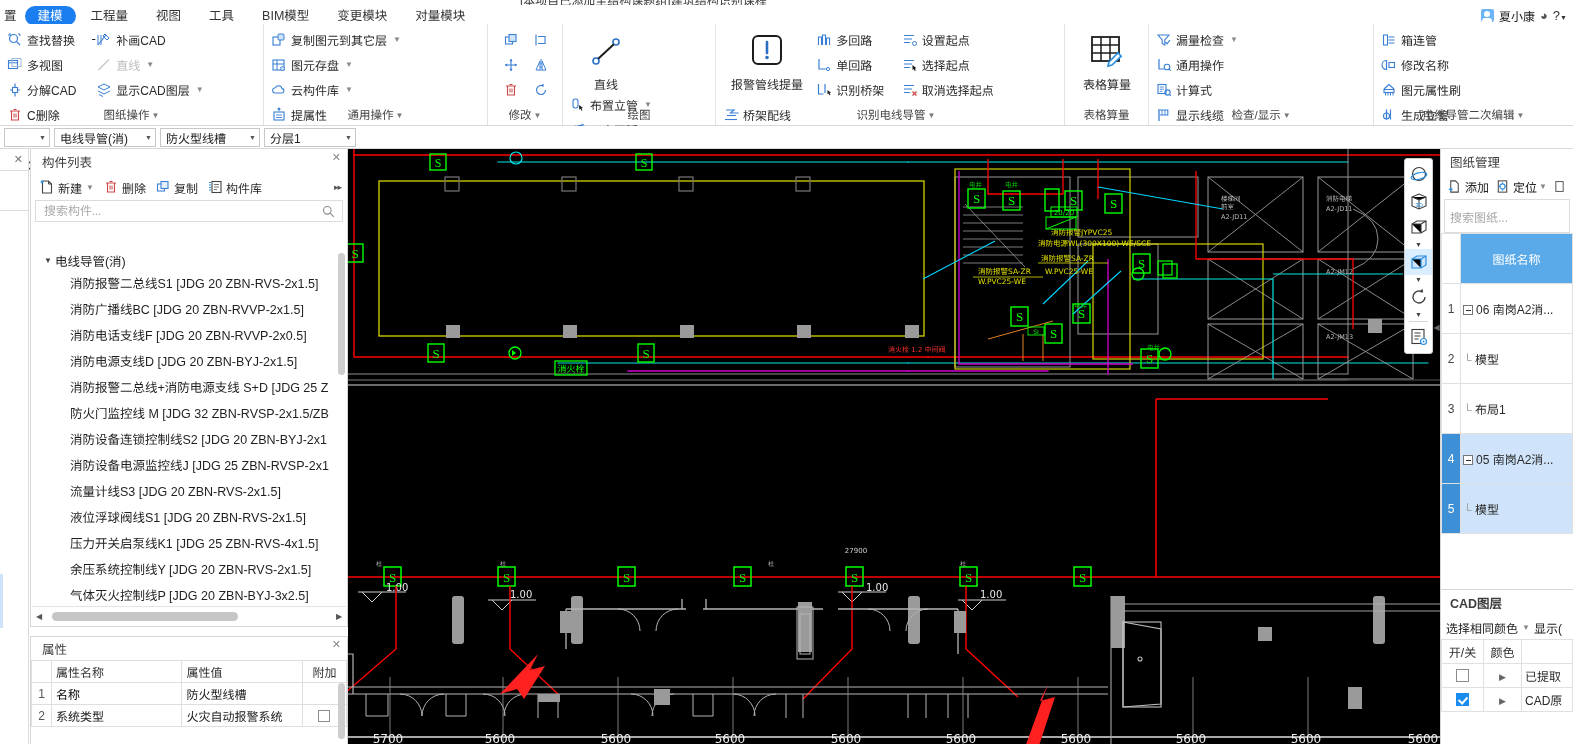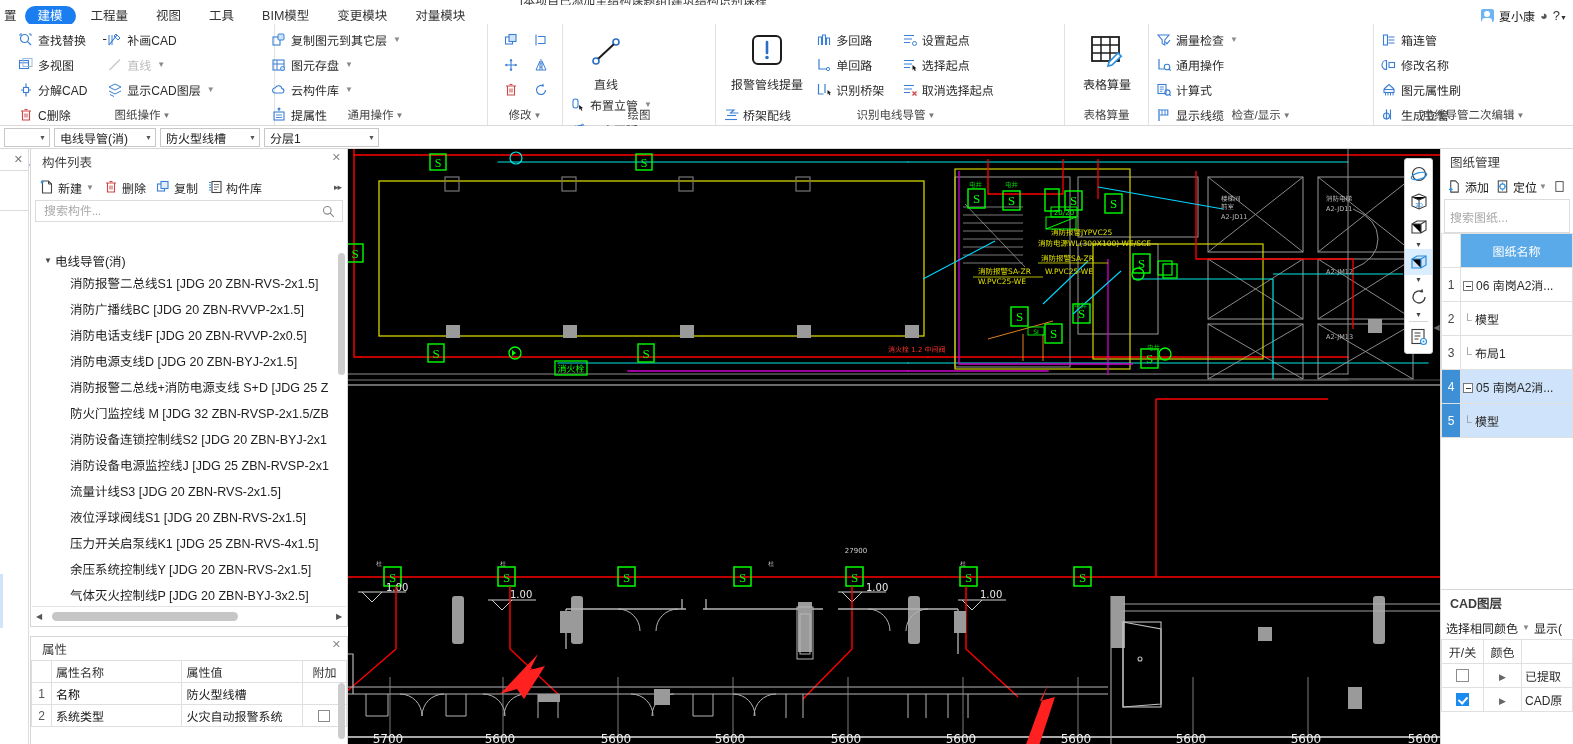--- a/index.html
+++ b/index.html
@@ -106,21 +106,21 @@
   }
   .combo {
     height: 19px; border: 1px solid #c8c8c8; background: #fff;
     display: flex; align-items: center; justify-content: space-between;
     padding: 0 3px 0 5px; font-size: 12px; color: #222;
   }
   .combo .carrow { color: #555; font-size: 7px; margin-left: 6px; }
   .combo.c0 { width: 46px; }
   .combo.c1 { width: 102px; }
   .combo.c2 { width: 100px; }
-  .combo.c3 { width: 115px; text-align: center; }
+  .combo.c3 { width: 92px; text-align: center; }
 
   
   .leftstrip {
     position: absolute; top: 149px; left: 0; width: 29px; height: 595px;
     background: #fff; border-right: 1px solid #dcdcdc;
   }
   .leftstrip .xcl {
     position: absolute; top: 4px; right: 5px; font-size: 11px; color: #777;
   }
   .leftstrip .sep1 { position: absolute; top: 21px; left: 0; width: 29px; height: 1px; background:#dcdcdc;}
@@ -253,21 +253,21 @@
   }
   .rtoolbar .ti { display: flex; align-items: center; gap: 2px; }
   .rtoolbar .cv { font-size: 8px; color: #888; }
   .rsearch {
     height: 21px; margin: 0 3px; border: 1px solid #dcdcdc;
     display: flex; align-items: center; padding: 16px 5px;
     font-size: 12px; color: #a9a9a9;
   }
   .rtable { width: 100%; border-collapse: collapse; font-size: 12px; table-layout: fixed; }
   .rtable th, .rtable td {
-    border: 1px solid #e0e0e0; height: 21px; padding: 8px 2px;
+    border: 1px solid #e0e0e0; height: 21px; padding: 16px 2px;
     font-weight: normal; overflow: hidden; white-space: nowrap;
   }
   .rtable th.hnum { width: 19px; background: #fff; }
   .rtable th.hname { background: #5aa9e8; color: #fff; text-align: center; }
   .rtable td.tnum { width: 19px; text-align: center; color: #444; background: #fff; }
   .rtable tr.sel td.tnum { background: #3d8fd6; color: #fff; }
   .rtable tr.sel td { background: #cfe4fb; }
   .expbox {
     display: inline-block; width: 10px; height: 10px; border: 1px solid #777;
     position: relative; vertical-align: -1px; margin-right: 3px; background: #fff;
@@ -327,21 +327,21 @@
     <div class="userbox">
       <span class="avatar"></span>
       <span class="uname">夏小康</span>
       <span class="hsvc">◕</span>
       <span class="qmark">?<span style="font-size:7px">▼</span></span>
     </div>
   </div>
 
   <div class="ribbon">
 
-    <div class="rgroup" style="left:11px; width:264px;text-decoration:underline;">
+    <div class="rgroup" style="left:0; width:264px;text-decoration:underline;">
       <div class="rcol" style="width:86px">
         <div class="ritem">
           <span class="ic">
               <svg width="16" height="16" viewBox="0 0 16 16">
                 <circle cx="6.5" cy="6.5" r="4" fill="none" stroke="#3a7fd5" stroke-width="1.2"></circle>
                 <path d="M9.6 9.6 L13 13" stroke="#3a7fd5" stroke-width="1.3"></path>
                 <path d="M2 2 L4 2 M2 2 L2 4 M11 2 L13 2 M13 2 L13 4" stroke="#3a7fd5" stroke-width="1"></path>
               </svg>
             </span>
           <span>查找替换</span>

